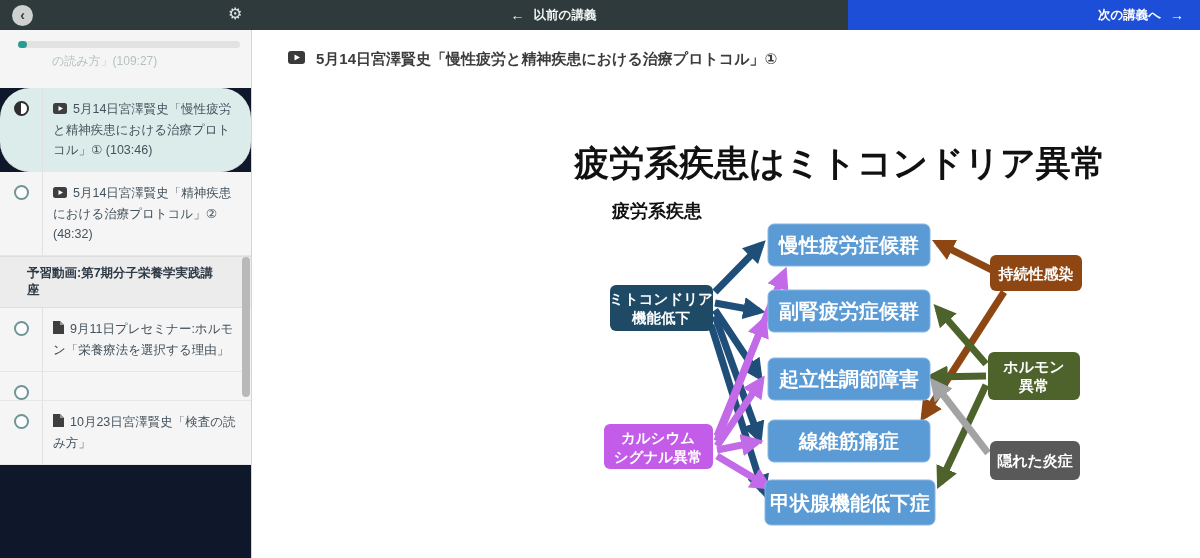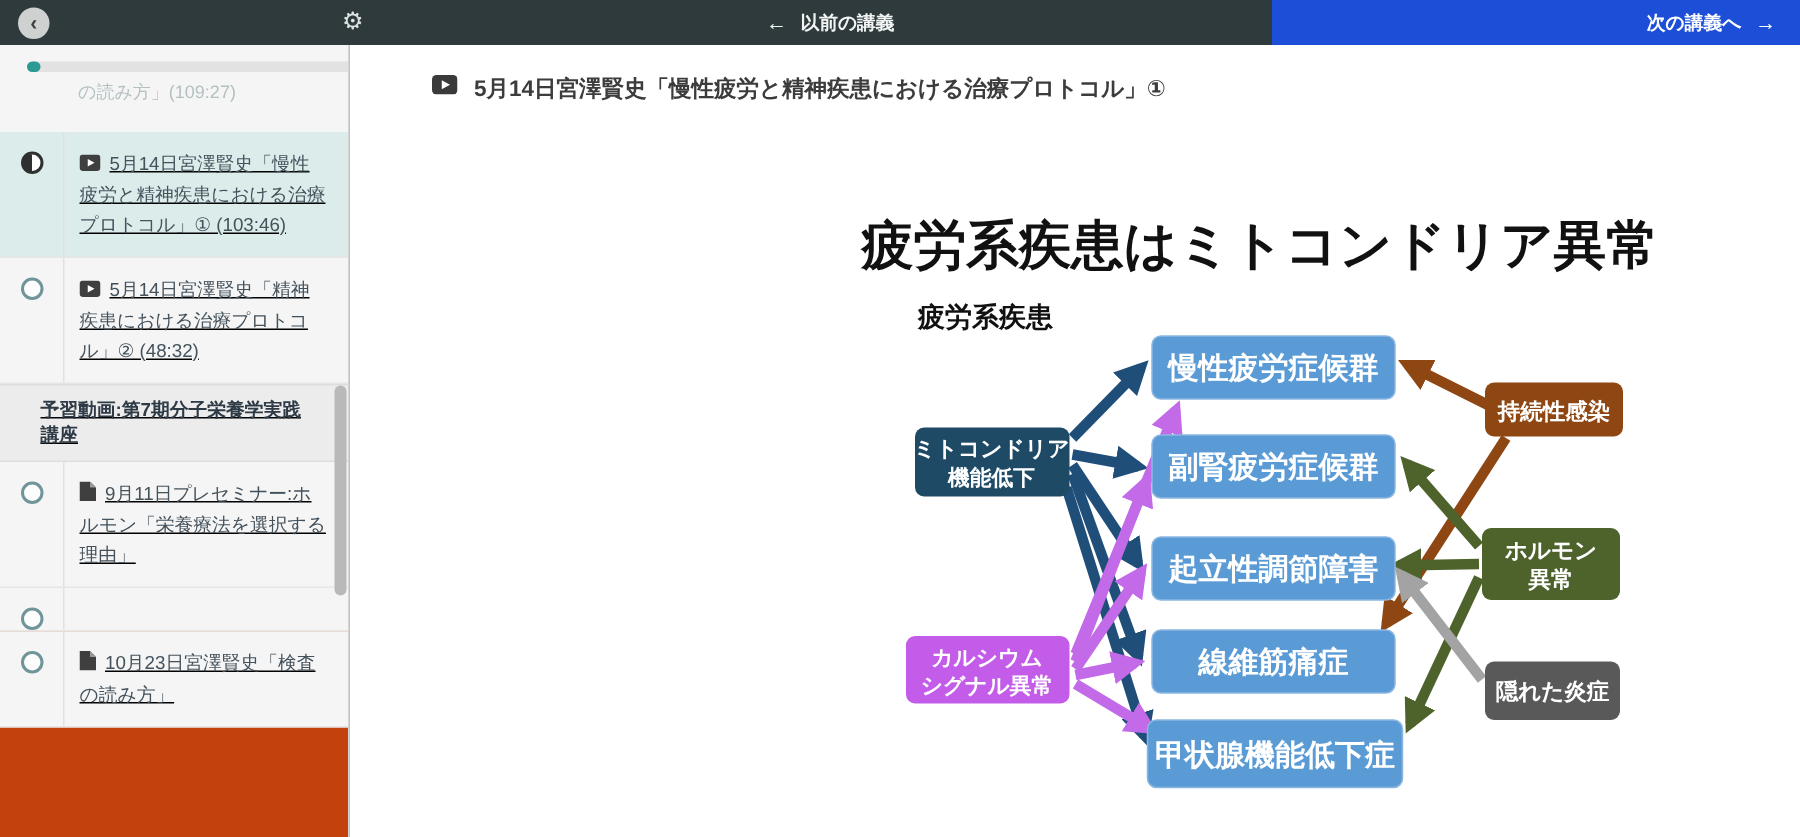--- a/index.html
+++ b/index.html
@@ -15,34 +15,34 @@
   .gear { position:absolute; left:228px; top:4px; font-size:16px; color:#dfe3e3; cursor:pointer; }
   .prev-nav { position:absolute; left:259px; top:0; width:589px; height:30px; display:flex;
               align-items:center; justify-content:center; gap:9px; color:#f2f4f4; font-size:12.5px;
               font-weight:bold; cursor:pointer; }
   .next-nav { position:absolute; left:848px; top:0; width:352px; height:30px; background:#1d4ed8;
               display:flex; align-items:center; justify-content:flex-end; gap:9px; padding-right:16px;
               color:#fff; font-size:12.5px; font-weight:bold; cursor:pointer; }
   .nav-arrow { font-size:14px; font-weight:bold; }
 
   
-  .sidebar { position:absolute; left:0; top:30px; width:233px; height:528px; background:#c2410c;
-             border-right:1px solid #d5d5d5; overflow:hidden;text-decoration:underline; }
+  .sidebar { position:absolute; left:0; top:30px; width:252px; height:528px; background:#0f172a;
+             border-right:1px solid #d5d5d5; overflow:hidden; }
   .progress-panel { position:relative; height:58px; background:#f5f5f5; }
   .ghost-item { position:absolute; left:52px; top:23px; font-size:12px; color:#7e9596; opacity:.55; z-index:0; }
   .progress-track { position:absolute; left:18px; top:11px; width:222px; height:7px; background:#e2e2e2;
                     border-radius:4px; z-index:1; }
   .progress-fill { height:7px; width:4%; background:#2b9a92; border-radius:4px; }
   .progress-label { position:absolute; left:0; top:26px; width:100%; text-align:center; z-index:1; }
   .pct { color:#2b9a92; font-size:17px; font-weight:bold; }
   .cmp { color:#84a7a3; font-size:9.5px; font-weight:bold; letter-spacing:1px; margin-left:7px; }
 
   .lesson-list { position:relative; }
   .item { display:flex; border-bottom:1px solid #e6e6e6; background:#f5f5f5; cursor:pointer; }
-  .item.active { background:#dceceb; }
+  .item.active { background:#dceceb;border-radius:30px; }
   .status-col { width:43px; flex:0 0 43px; border-right:1px solid #e1e1e1; display:flex;
                 justify-content:center; padding-top:13px; }
   .circle { width:15px; height:15px; border:2px solid #6f9499; border-radius:50%; background:#fdfdfd; }
   .circle.half { border-color:#2f2f2f; background:linear-gradient(to right,#2f2f2f 50%,#fff 50%); }
   .item-text { flex:1; padding:11px 14px 11px 10px; font-size:12.5px; line-height:20px; color:#44525c; }
   .media-icon { display:inline-block; vertical-align:-1px; margin-right:6px; }
   .section-header { padding:8px 27px; background:#ececec; border-top:1px solid #dedede;
                     border-bottom:1px solid #dedede; font-size:12.5px; font-weight:bold; color:#2e3a45; }
   .scroll-thumb { position:absolute; right:1px; top:227px; width:8px; height:140px; background:#b9b9b9;
                   border-radius:4px; z-index:5; }

